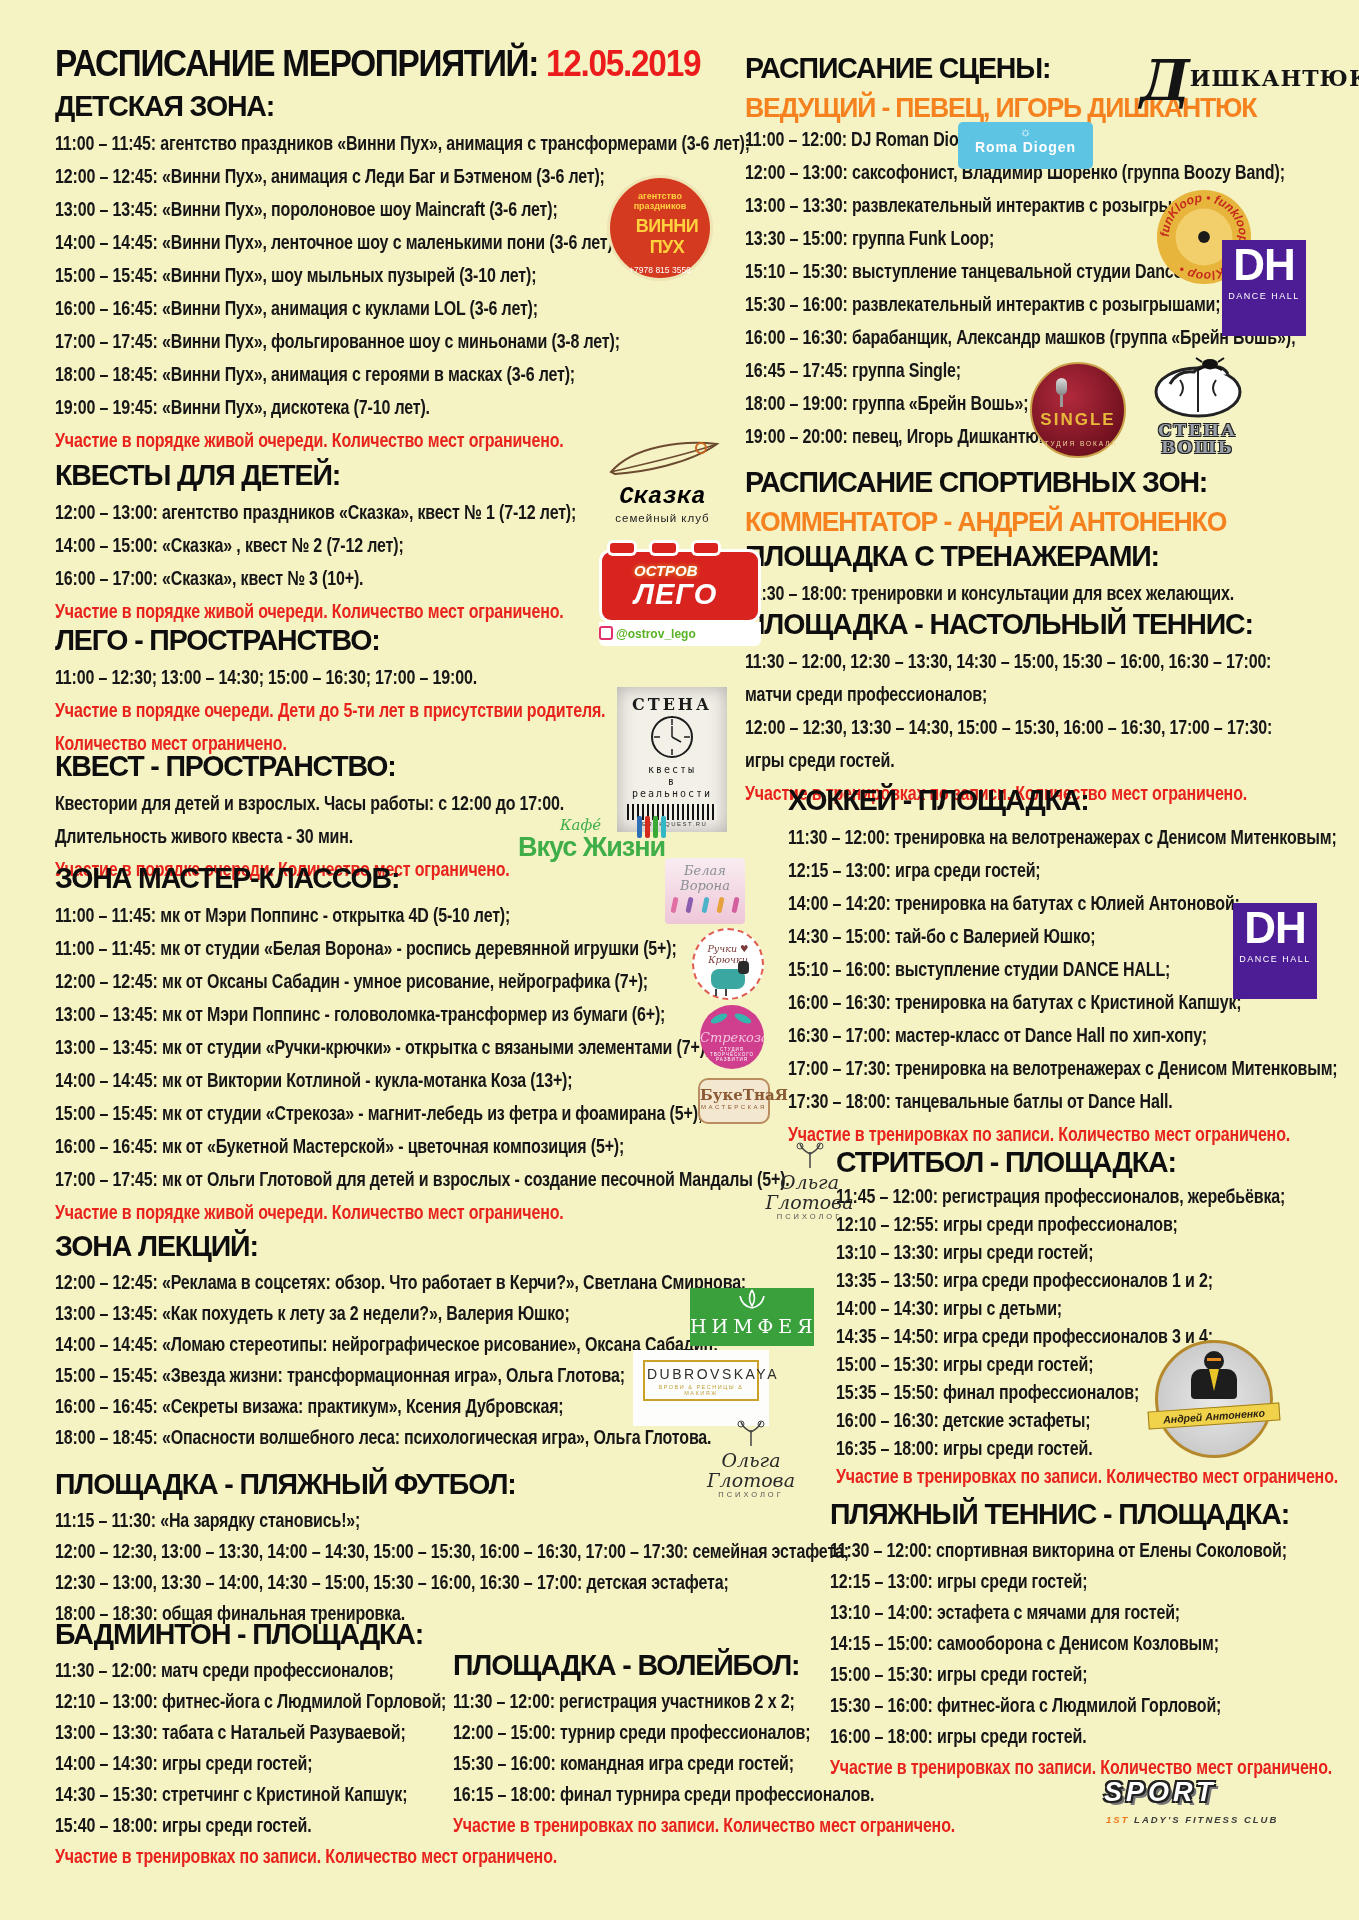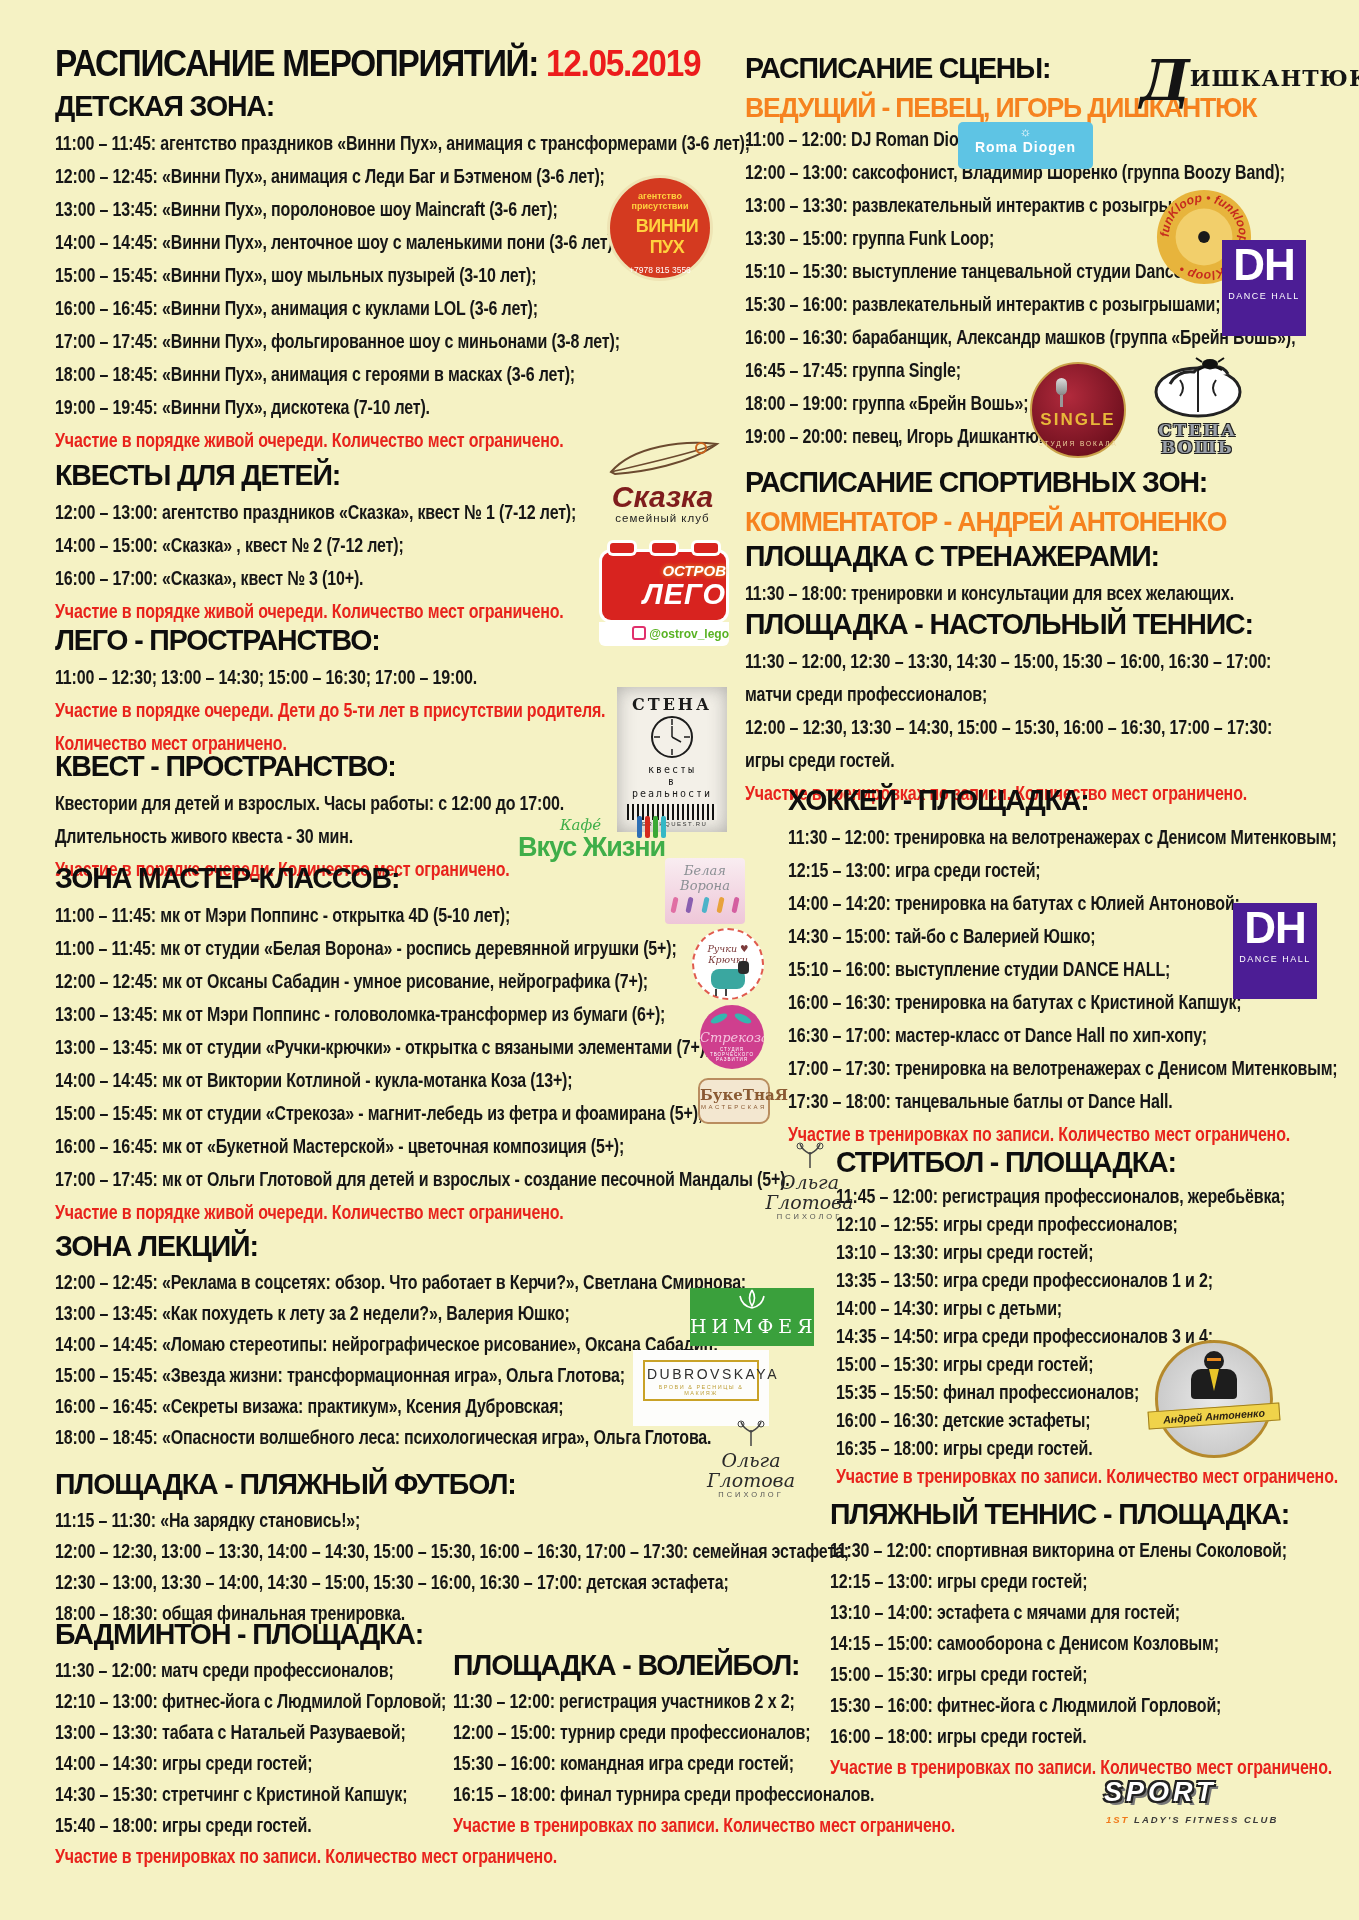--- a/index.html
+++ b/index.html
@@ -37,23 +37,23 @@
        background:linear-gradient(#ddd,#888);}
   .mic:after{content:"";position:absolute;left:4px;top:17px;width:3px;height:12px;background:#999;}
   .brainb{text-align:center;}
   .brain-name{font-family:"DejaVu Serif",serif;font-weight:900;font-size:17px;line-height:17px;
               letter-spacing:2px;color:#9aa0a8;text-shadow:1px 1px 0 #222,-1px -1px 0 #222,1px -1px 0 #222,-1px 1px 0 #222;}
   .vinni{border-radius:50%;background:#d43a20;text-align:center;box-shadow:0 0 0 3px #eee4b4;}
   .v-top{display:block;padding-top:13px;font-size:9px;line-height:10px;color:#ffd23e;font-weight:700;}
   .v-name{display:block;margin-top:5px;font-size:18px;font-weight:900;color:#ffd23e;letter-spacing:-.5px;margin-left:14px;}
   .v-phone{display:block;margin-top:7px;font-size:8.5px;color:#fff;}
   .skazka{text-align:center;}
-  .sk-name{font-family:Liberation Sans, sans-serif;font-style:italic;font-weight:700;font-size:30px;color:#7f1d1d;line-height:30px;}
+  .sk-name{font-family:Liberation Mono, monospace;font-style:italic;font-weight:700;font-size:24px;color:#000000;line-height:30px;}
   .sk-sub{font-size:11.5px;color:#222;letter-spacing:1px;}
-  .legob{background:#d8231f;border-radius:9px;box-shadow:0 0 0 3px #fff;text-align:right;}
+  .legob{background:#d8231f;border-radius:9px;box-shadow:0 0 0 3px #fff;text-align:left;padding-left:32px;}
   .stud{position:absolute;top:-9px;width:24px;height:10px;background:#d8231f;border-radius:3px;box-shadow:0 0 0 3px #fff;}
   .lego-top{display:block;margin-top:10px;font-style:italic;font-weight:900;font-size:15px;color:#fff;text-shadow:0 0 4px #e3b321;}
   .lego-name{display:block;font-style:italic;font-weight:900;font-size:29px;line-height:30px;color:#fff;letter-spacing:1px;}
   .lego-strip{position:absolute;left:-3px;right:-3px;bottom:-26px;height:24px;background:#fff;border-radius:0 0 6px 6px;
               font-size:12px;font-weight:700;color:#59b324;line-height:24px;}
   .ig{display:inline-block;width:10px;height:10px;border:2px solid #e1306c;border-radius:3px;margin-right:3px;vertical-align:-2px;}
   .stena{background:#f3f0e8;box-shadow:inset 0 0 18px rgba(90,90,90,.45);text-align:center;color:#1c1c1c;}
   .st-top{display:block;margin-top:8px;font-family:"DejaVu Serif",serif;font-weight:700;font-size:16px;letter-spacing:3px;}
   .st-l{display:block;font-family:"DejaVu Sans Mono",monospace;font-size:10px;letter-spacing:2px;line-height:12px;}
   .barcode{height:16px;margin:4px 10px 1px;background:repeating-linear-gradient(90deg,#111 0 2px,#f3f0e8 2px 5px);}
@@ -348,21 +348,21 @@
     <path d="M20,28 q8,-14 24,-12 q6,-8 16,-4 q12,-4 18,6" fill="#fff" stroke="#222" stroke-width="3"></path>
     <path d="M48,14 v42 M30,24 q6,8 0,16 M66,24 q-6,8 0,16" fill="none" stroke="#222" stroke-width="2"></path>
     <ellipse cx="60" cy="8" rx="8" ry="5" fill="#111"></ellipse>
     <path d="M52,6 l-6,-4 M68,6 l6,-4 M54,11 l-6,3 M66,11 l6,3" stroke="#111" stroke-width="2"></path>
   </svg>
   <div class="brain-name">СТЕНА</div>
   <div class="brain-name">ВОШЬ</div>
 </div>
 
 <div class="logo vinni" style="left:610px;top:178px;width:100px;height:100px;">
-  <span class="v-top"><span>агентство</span><br><span>присутствии</span></span>
+  <span class="v-top"><span>агентство</span><br><span>праздников</span></span>
   <span class="v-name">ВИННИ ПУХ</span>
   <span class="v-phone">+7978 815 3556</span>
 </div>
 
 <div class="logo skazka" style="left:590px;top:438px;width:145px;height:100px;">
   <svg width="120" height="40" viewBox="0 0 120 40">
     <path d="M8,34 C30,8 80,2 114,6 C86,26 40,34 12,36 Z" fill="none" stroke="#6b4a2f" stroke-width="2"></path>
     <path d="M8,34 C40,26 80,18 114,6" fill="none" stroke="#6b4a2f" stroke-width="1.5"></path>
     <circle cx="98" cy="10" r="5" fill="none" stroke="#c9641c" stroke-width="2"></circle>
   </svg>

